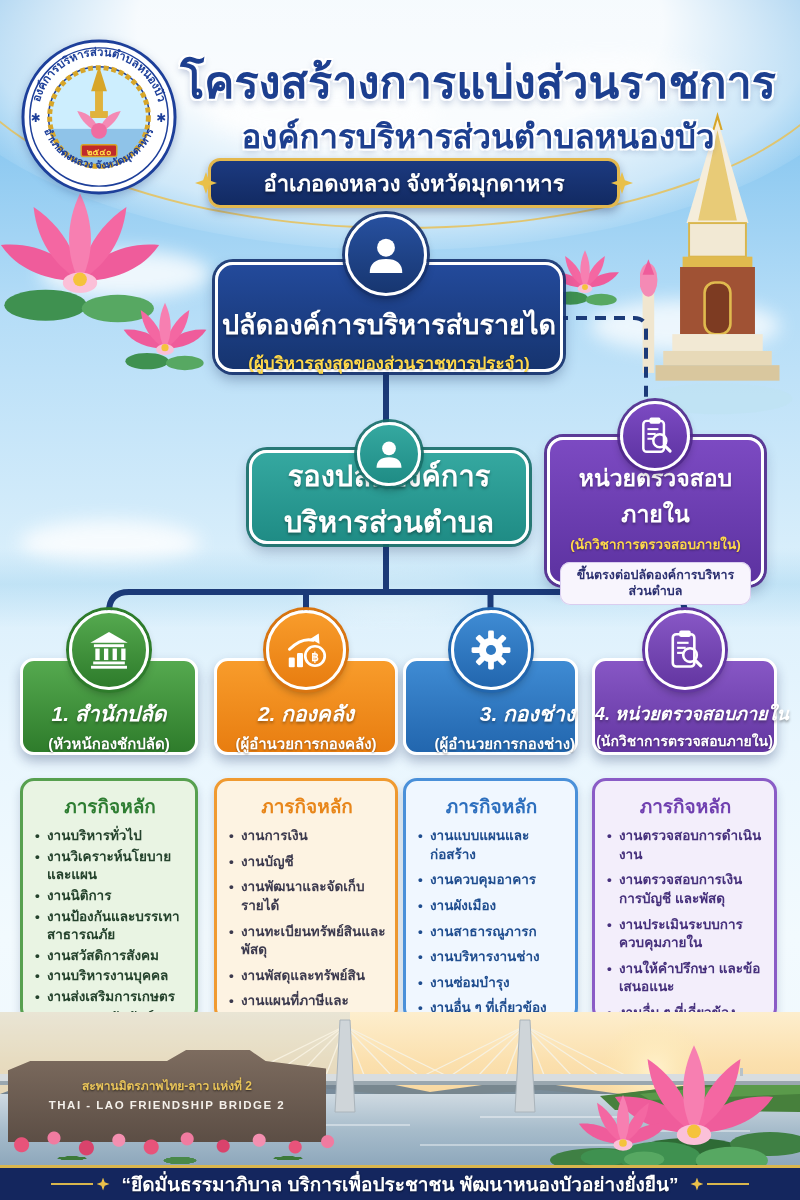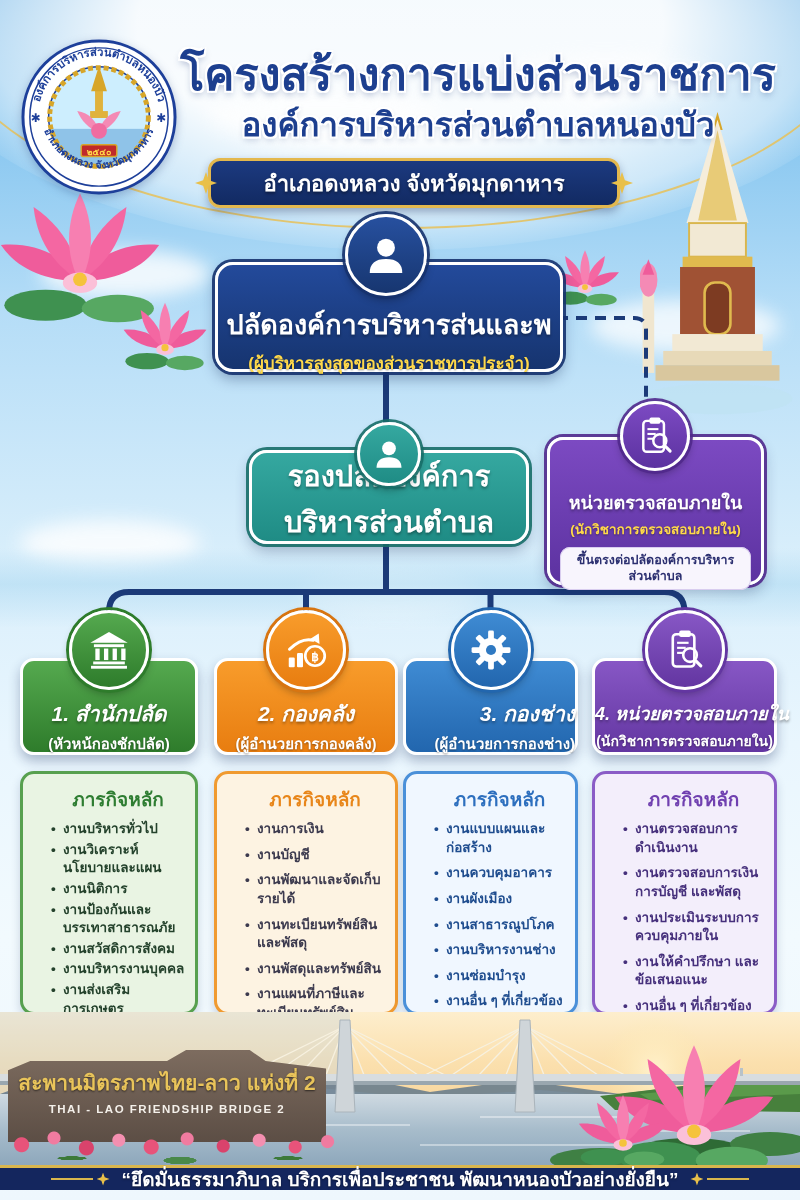--- a/index.html
+++ b/index.html
@@ -13,21 +13,21 @@
   .header-glow{position:absolute;left:-90px;top:-200px;width:980px;height:450px;border-radius:50%;
     background:radial-gradient(ellipse at center,rgba(255,255,255,.95) 38%,rgba(255,255,255,.55) 60%,rgba(255,255,255,0) 73%);}
   .header-arc{position:absolute;left:-55px;top:-175px;width:910px;height:400px;border-radius:50%;
     border:2px solid rgba(231,193,88,.85);}
   .mid-water{position:absolute;left:0;top:548px;width:100%;height:80px;
     background:linear-gradient(180deg,rgba(170,218,243,0),rgba(166,214,240,.5) 45%,rgba(220,240,250,0));}
   .deco{position:absolute;}
   
   .seal{position:absolute;left:20px;top:38px;width:158px;height:158px;filter:drop-shadow(0 3px 5px rgba(30,60,120,.3));}
   .titles{position:absolute;left:160px;right:4px;top:48px;text-align:center;}
-  .main-title{font-size:45px;line-height:1.18;font-weight:800;color:#1d3f8f;margin:0;
+  .main-title{font-size:45px;line-height:1.18;font-weight:800;color:#1d3f8f;margin:8px;
     text-shadow:-2px -2px 0 #fff,2px -2px 0 #fff,-2px 2px 0 #fff,2px 2px 0 #fff,0 4px 7px rgba(25,55,120,.35);}
   .sub-title{font-size:33px;line-height:1.2;font-weight:800;color:#1d3f8f;margin:4px 0 0;
     text-shadow:-2px -2px 0 #fff,2px -2px 0 #fff,-2px 2px 0 #fff,2px 2px 0 #fff,0 3px 6px rgba(25,55,120,.3);}
   .badge{position:absolute;left:208px;top:158px;width:406px;height:44px;
     background:linear-gradient(180deg,#1c3a80,#122a62);border:3px solid #e3b84e;border-radius:12px;
     display:flex;align-items:center;justify-content:center;box-shadow:0 4px 8px rgba(20,40,90,.35);}
   .badge-text{color:#fff;font-size:22px;font-weight:bold;text-shadow:0 2px 3px rgba(0,0,0,.4);}
   .diamond{position:absolute;top:11px;width:22px;height:22px;background:#e9c04a;
     clip-path:polygon(50% 0,63% 37%,100% 50%,63% 63%,50% 100%,37% 63%,0 50%,37% 37%);
     filter:drop-shadow(0 1px 1px rgba(0,0,0,.35));}
@@ -38,21 +38,21 @@
   .node-title{font-weight:800;text-shadow:0 2px 3px rgba(0,0,0,.35);}
   .node-sub{font-weight:bold;color:#ffd94a;text-shadow:0 1px 2px rgba(0,0,0,.4);}
   .top-node{left:215px;top:262px;width:342px;height:104px;background:linear-gradient(180deg,#234a9b,#16346f);}
   .top-node .node-title{font-size:27px;margin-top:38px;}
   .top-node .node-sub{font-size:17px;margin-top:3px;}
   .deputy-node{left:249px;top:450px;width:274px;height:88px;background:linear-gradient(180deg,#35a8a0,#1f8c85);
     box-shadow:0 0 0 3px rgba(23,110,104,.9),0 7px 14px rgba(20,40,90,.3);}
   .deputy-node .node-title{font-size:29px;}
   .audit-node{left:547px;top:437px;width:211px;height:142px;background:linear-gradient(180deg,#7c4ac2,#5c32a0);
     box-shadow:0 0 0 3px rgba(80,40,140,.9),0 7px 14px rgba(20,40,90,.3);border-radius:16px;}
-  .audit-node .node-title{font-size:18px;margin-top:48px;text-align:center;}
+  .audit-node .node-title{font-size:23px;margin-top:20px;text-align:center;}
   .audit-node .node-sub{font-size:13.5px;margin-top:1px;}
   .audit-note{margin:7px 10px 0;background:#f8f5fd;border-radius:10px;padding:5px 6px;
     color:#2b2f70;font-size:12.5px;font-weight:bold;line-height:1.3;box-shadow:inset 0 0 0 1px #d9cdef;}
   .icon-circle{position:absolute;border-radius:50%;border:3px solid #fff;display:flex;align-items:center;justify-content:center;
     box-shadow:0 0 0 3px rgba(22,50,110,.9),0 4px 8px rgba(0,0,0,.3);}
   .ic-top{left:345px;top:214px;width:76px;height:76px;background:linear-gradient(180deg,#27509f,#173670);}
   .ic-deputy{left:357px;top:422px;width:58px;height:58px;background:linear-gradient(180deg,#35a8a0,#1f8c85);
     box-shadow:0 0 0 3px rgba(23,110,104,.9),0 4px 8px rgba(0,0,0,.3);}
   .ic-audit{left:620px;top:401px;width:64px;height:64px;background:linear-gradient(180deg,#7c4ac2,#5c32a0);
     box-shadow:0 0 0 3px rgba(80,40,140,.9),0 4px 8px rgba(0,0,0,.3);}
@@ -64,22 +64,22 @@
   .dept-head{position:absolute;left:0;right:0;top:48px;height:97px;border-radius:14px;text-align:center;color:#fff;
     border:3px solid #fff;box-sizing:border-box;box-shadow:0 6px 12px rgba(20,40,90,.3);}
   .dept-name{font-size:21px;font-weight:800;margin-top:36px;text-shadow:0 2px 3px rgba(0,0,0,.35);white-space:nowrap;font-style:italic;}
   .col4 .dept-name{font-size:18px;margin-top:38px;}
   .dept-sub{font-size:15px;font-weight:bold;margin-top:2px;text-shadow:0 1px 2px rgba(0,0,0,.4);white-space:nowrap;}
   .col4 .dept-sub{font-size:14px;}
   .c1g{background:linear-gradient(180deg,#55a94f,#2e7c2b);} .c1ic{box-shadow:0 0 0 3px #2e7c2b,0 4px 8px rgba(0,0,0,.3);}
   .c2g{background:linear-gradient(180deg,#f89c2b,#e87d10);} .c2ic{box-shadow:0 0 0 3px #d87511,0 4px 8px rgba(0,0,0,.3);}
   .c3g{background:linear-gradient(180deg,#3f8bd3,#2266ae);text-align:right;} .c3ic{box-shadow:0 0 0 3px #2266ae,0 4px 8px rgba(0,0,0,.3);}
   .c4g{background:linear-gradient(180deg,#8757c5,#6336a1);} .c4ic{box-shadow:0 0 0 3px #6336a1,0 4px 8px rgba(0,0,0,.3);}
-  .mission-box{position:absolute;left:0;right:0;top:161px;height:244px;border-radius:14px;box-sizing:border-box;
-    padding:6px 8px 6px 26px;box-shadow:0 5px 10px rgba(20,40,90,.18);}
+  .mission-box{position:absolute;left:0;right:0;top:168px;height:244px;border-radius:14px;box-sizing:border-box;
+    padding:6px 8px 6px 10px;box-shadow:0 5px 10px rgba(20,40,90,.18);}
   .col1 .mission-box{background:#e9f4e3;border:3px solid #57a04f;}
   .col2 .mission-box{background:#fdf3e2;border:3px solid #f09a30;}
   .col3 .mission-box{background:#f0f7ff;border:3px solid #4a90d9;}
   .col4 .mission-box{background:#f3eefb;border:3px solid #8a5cc6;}
   .mission-title{text-align:center;font-size:19px;font-weight:800;margin:4px 0 6px;}
   .col1 .mission-title{color:#2e7d32;} .col2 .mission-title{color:#e8861a;}
   .col3 .mission-title{color:#2d6fbe;} .col4 .mission-title{color:#7040b0;}
   .mission-list{list-style:none;margin:0;padding:0;font-weight:bold;font-size:13.5px;line-height:1.38;}
   .mission-list li{position:relative;padding-left:14px;}
   .mission-list li::before{content:"•";position:absolute;left:2px;top:0;}
@@ -88,39 +88,39 @@
   .col2 .mission-list li,.col3 .mission-list li,.col4 .mission-list li{margin-bottom:7px;}
   .col1 .mission-list li{margin-bottom:2px;}
   
   .connectors{position:absolute;left:0;top:0;pointer-events:none;}
   
   .scene{position:absolute;left:0;top:1012px;width:800px;height:153px;overflow:hidden;}
   .sign{position:absolute;left:8px;top:38px;width:318px;height:92px;
     background:linear-gradient(180deg,#7d6c5f,#5c4e45);
     clip-path:polygon(0 22%,7% 12%,50% 12%,56% 0,76% 0,81% 12%,100% 20%,100% 100%,0 100%);
     text-align:center;box-shadow:0 4px 8px rgba(0,0,0,.4);}
-  .sign-th{color:#e9c45a;font-size:21px;font-weight:800;margin-top:16px;text-shadow:0 1px 2px rgba(0,0,0,.6);}
+  .sign-th{color:#e9c45a;font-size:12px;font-weight:800;margin-top:26px;text-shadow:0 1px 2px rgba(0,0,0,.6);}
   .sign-en{color:#f4f0ea;font-size:11.5px;font-weight:bold;letter-spacing:1.5px;margin-top:4px;}
   .flowerbed{position:absolute;left:0px;top:108px;width:360px;height:45px;
     background:
      radial-gradient(circle at 6% 55%,#e8537a 7px,rgba(0,0,0,0) 8px),
      radial-gradient(circle at 15% 40%,#f07ba0 6px,rgba(0,0,0,0) 7px),
      radial-gradient(circle at 24% 62%,#d9436c 7px,rgba(0,0,0,0) 8px),
      radial-gradient(circle at 33% 45%,#f38fb0 6px,rgba(0,0,0,0) 7px),
      radial-gradient(circle at 42% 60%,#e8537a 7px,rgba(0,0,0,0) 8px),
      radial-gradient(circle at 52% 42%,#f07ba0 6px,rgba(0,0,0,0) 7px),
      radial-gradient(circle at 62% 58%,#d9436c 6px,rgba(0,0,0,0) 7px),
      radial-gradient(circle at 72% 45%,#f38fb0 6px,rgba(0,0,0,0) 7px),
      radial-gradient(circle at 82% 60%,#e8537a 6px,rgba(0,0,0,0) 7px),
      radial-gradient(circle at 91% 48%,#f07ba0 6px,rgba(0,0,0,0) 7px),
      radial-gradient(ellipse at 20% 85%,#3c7a39 14px,rgba(0,0,0,0) 15px),
      radial-gradient(ellipse at 50% 90%,#49894a 16px,rgba(0,0,0,0) 17px),
      radial-gradient(ellipse at 80% 85%,#3c7a39 14px,rgba(0,0,0,0) 15px);}
   
-  .bottom-bar{position:absolute;left:0;top:1165px;width:800px;height:25px;background:#14265e;
+  .bottom-bar{position:absolute;left:0;top:1165px;width:800px;height:35px;background:#14265e;
     border-top:3px solid #d9b64d;box-sizing:border-box;display:flex;align-items:center;justify-content:center;gap:12px;}
   .motto{color:#fff;font-size:19px;font-weight:800;text-shadow:0 1px 2px rgba(0,0,0,.5);white-space:nowrap;}
   .orn{display:flex;align-items:center;gap:4px;}
   .orn-line{width:42px;height:2px;background:#d9b64d;}
   .orn-diamond{width:13px;height:13px;background:#e9c04a;
     clip-path:polygon(50% 0,63% 37%,100% 50%,63% 63%,50% 100%,37% 63%,0 50%,37% 37%);}
 </style>
 </head>
 <body>
 
@@ -243,21 +243,21 @@
   <svg class="connectors" width="800" height="1200" viewBox="0 0 800 1200">
     <path d="M386 364 V454" stroke="#1b3a78" stroke-width="6" fill="none"></path>
     <path d="M386 535 V592" stroke="#1b3a78" stroke-width="6" fill="none"></path>
     <path d="M109 618 V612 Q109 592 129 592 H664.5 Q684.5 592 684.5 612 V618" stroke="#1b3a78" stroke-width="6" fill="none"></path>
     <path d="M306 592 V618" stroke="#1b3a78" stroke-width="6" fill="none"></path>
     <path d="M490.5 592 V618" stroke="#1b3a78" stroke-width="6" fill="none"></path>
     <path d="M557 318 H634 Q646 318 646 330 V400" stroke="#1b3a78" stroke-width="4" fill="none" stroke-dasharray="11 8"></path>
   </svg>
 
   <div class="node top-node">
-    <div class="node-title">ปลัดองค์การบริหารส่นและพ</div>
+    <div class="node-title">ปลัดองค์การบริหารส่บรายได</div>
     <div class="node-sub">(ผู้บริหารสูงสุดของส่วนราชทารประจำ)</div>
   </div>
   <div class="icon-circle ic-top">
     <svg width="52" height="52">
         <use href="#person" width="52" height="52"></use>
       </svg>
   </div>
 
   <div class="node deputy-node">
     <div class="node-title">รองปลัดองค์การบริหารส่วนตำบล</div>
@@ -361,21 +361,21 @@
     <div class="dept-head c3g">
       <div class="dept-name">3. กองช่าง</div>
       <div class="dept-sub">(ผู้อำนวยการกองช่าง)</div>
     </div>
     <div class="mission-box">
       <div class="mission-title">ภารกิจหลัก</div>
       <ul class="mission-list">
           <li>งานแบบแผนและก่อสร้าง</li>
           <li>งานควบคุมอาคาร</li>
           <li>งานผังเมือง</li>
-          <li>งานสาธารณูปโภค</li>
+          <li>งานสาธารณูภารก</li>
           <li>งานบริหารงานช่าง</li>
           <li>งานซ่อมบำรุง</li>
           <li>งานอื่น ๆ ที่เกี่ยวข้อง</li>
         </ul>
     </div>
   </div>
 
   <div class="col col4">
     <div class="dept-icon c4g c4ic">
       <svg width="46" height="46">

